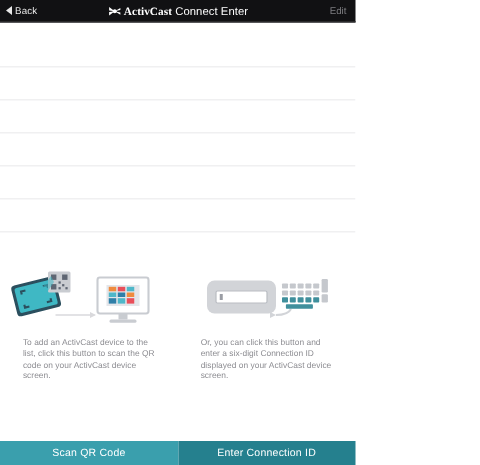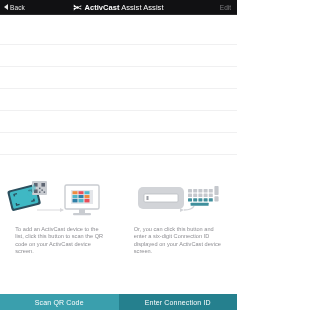--- a/index.html
+++ b/index.html
@@ -70,21 +70,21 @@
     flex: 0 0 auto;
   }
   .brand-mark svg { display:block; }
   .nav-title {
     color: #ffffff;
     font-size: 7.5px;
     line-height: 9px;
     letter-spacing: 0.05px;
     white-space: nowrap;
   }
-  .nav-title b { font-weight: 700; }
+  .nav-title b { font-weight: 700; font-family: Liberation Serif, serif; }
   .nav-edit {
     position: absolute;
     right: 6px;
     top: 0;
     height: 14px;
     display: flex;
     align-items: center;
     color: #7d7d80;
     font-size: 6.5px;
     line-height: 7px;
@@ -179,21 +179,21 @@
     <div class="nav-title-wrap">
       <span class="brand-mark">
         <svg width="9" height="9" viewBox="0 0 18 18">
           <circle cx="9" cy="9" r="2.7" fill="#ffffff"></circle>
           <path d="M9 9 L1.5 3.2 L1.5 8.0 Z" fill="#ffffff"></path>
           <path d="M9 9 L1.5 14.8 L1.5 10.0 Z" fill="#ffffff"></path>
           <path d="M9 9 L16.5 4.5 L16.5 7.2 Z" fill="#ffffff"></path>
           <path d="M9 9 L16.5 13.5 L16.5 10.8 Z" fill="#ffffff"></path>
         </svg>
       </span>
-      <span class="nav-title"><b>ActivCast</b><span> Assist Assist</span></span>
+      <span class="nav-title"><b>ActivCast</b><span> Connect Enter</span></span>
     </div>
     <div class="nav-edit">Edit</div>
   </div>
 
   <div class="device-list">
     <div class="device-row"></div>
     <div class="device-row"></div>
     <div class="device-row"></div>
     <div class="device-row"></div>
     <div class="device-row"></div>

